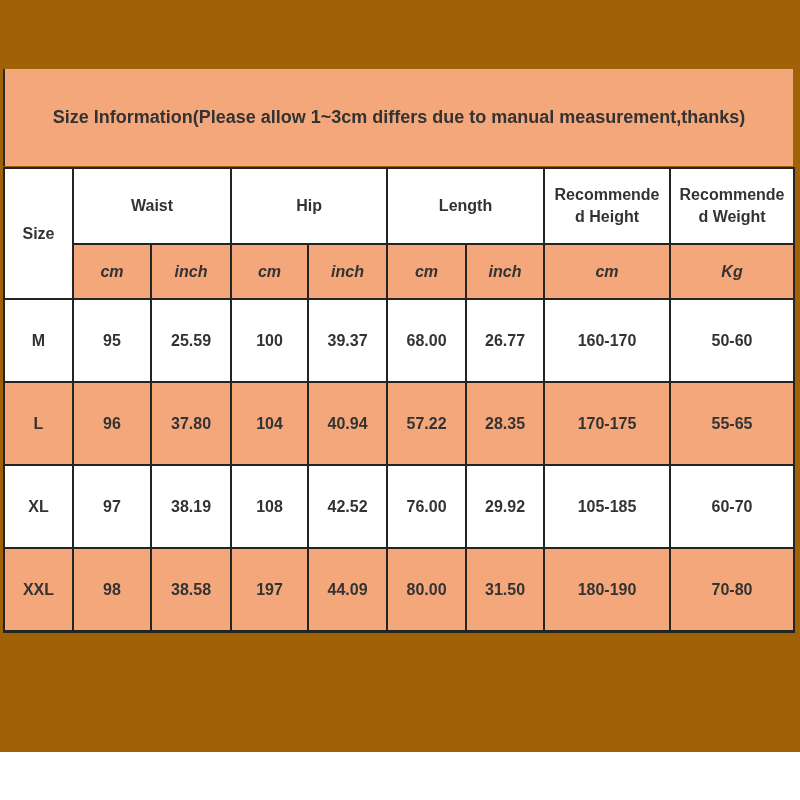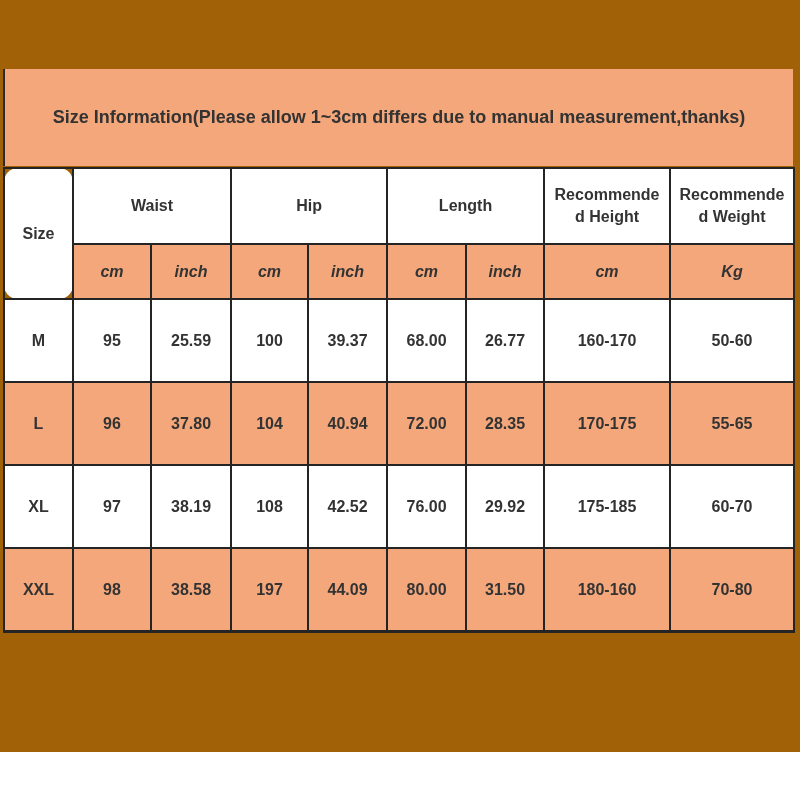--- a/index.html
+++ b/index.html
@@ -58,21 +58,21 @@
   tr.hrow1 td { height: 74px; }
   tr.units td { height: 53px; background: #F4A77B; font-style: italic; }
   tr.data td  { height: 81px; }
   tr.data.alt td { background: #F4A77B; }
   td.rec-head {
     text-align: left;
     padding-left: 6px;
     white-space: pre-line;
     line-height: 1.35;
   }
-  td.size-head { vertical-align: middle; border-radius: 14px; }
+  td.size-head { vertical-align: middle; }
 </style>
 </head>
 <body>
 
 <div class="page">
 
   <div class="banner">
     <div class="banner-title">Size Information(Please allow 1~3cm differs due to manual measurement,thanks)</div>
   </div>
 
@@ -123,45 +123,45 @@
       <td>160-170</td>
       <td>50-60</td>
     </tr>
 
     <tr class="data alt">
       <td>L</td>
       <td>96</td>
       <td>37.80</td>
       <td>104</td>
       <td>40.94</td>
-      <td>72.00</td>
+      <td>57.22</td>
       <td>28.35</td>
       <td>170-175</td>
       <td>55-65</td>
     </tr>
 
     <tr class="data">
       <td>XL</td>
       <td>97</td>
       <td>38.19</td>
       <td>108</td>
       <td>42.52</td>
       <td>76.00</td>
       <td>29.92</td>
-      <td>175-185</td>
+      <td>105-185</td>
       <td>60-70</td>
     </tr>
 
     <tr class="data alt">
       <td>XXL</td>
       <td>98</td>
       <td>38.58</td>
       <td>197</td>
       <td>44.09</td>
       <td>80.00</td>
       <td>31.50</td>
-      <td>180-160</td>
+      <td>180-190</td>
       <td>70-80</td>
     </tr>
   </tbody>
     </table>
 
 </div>
 
 </body></html>

